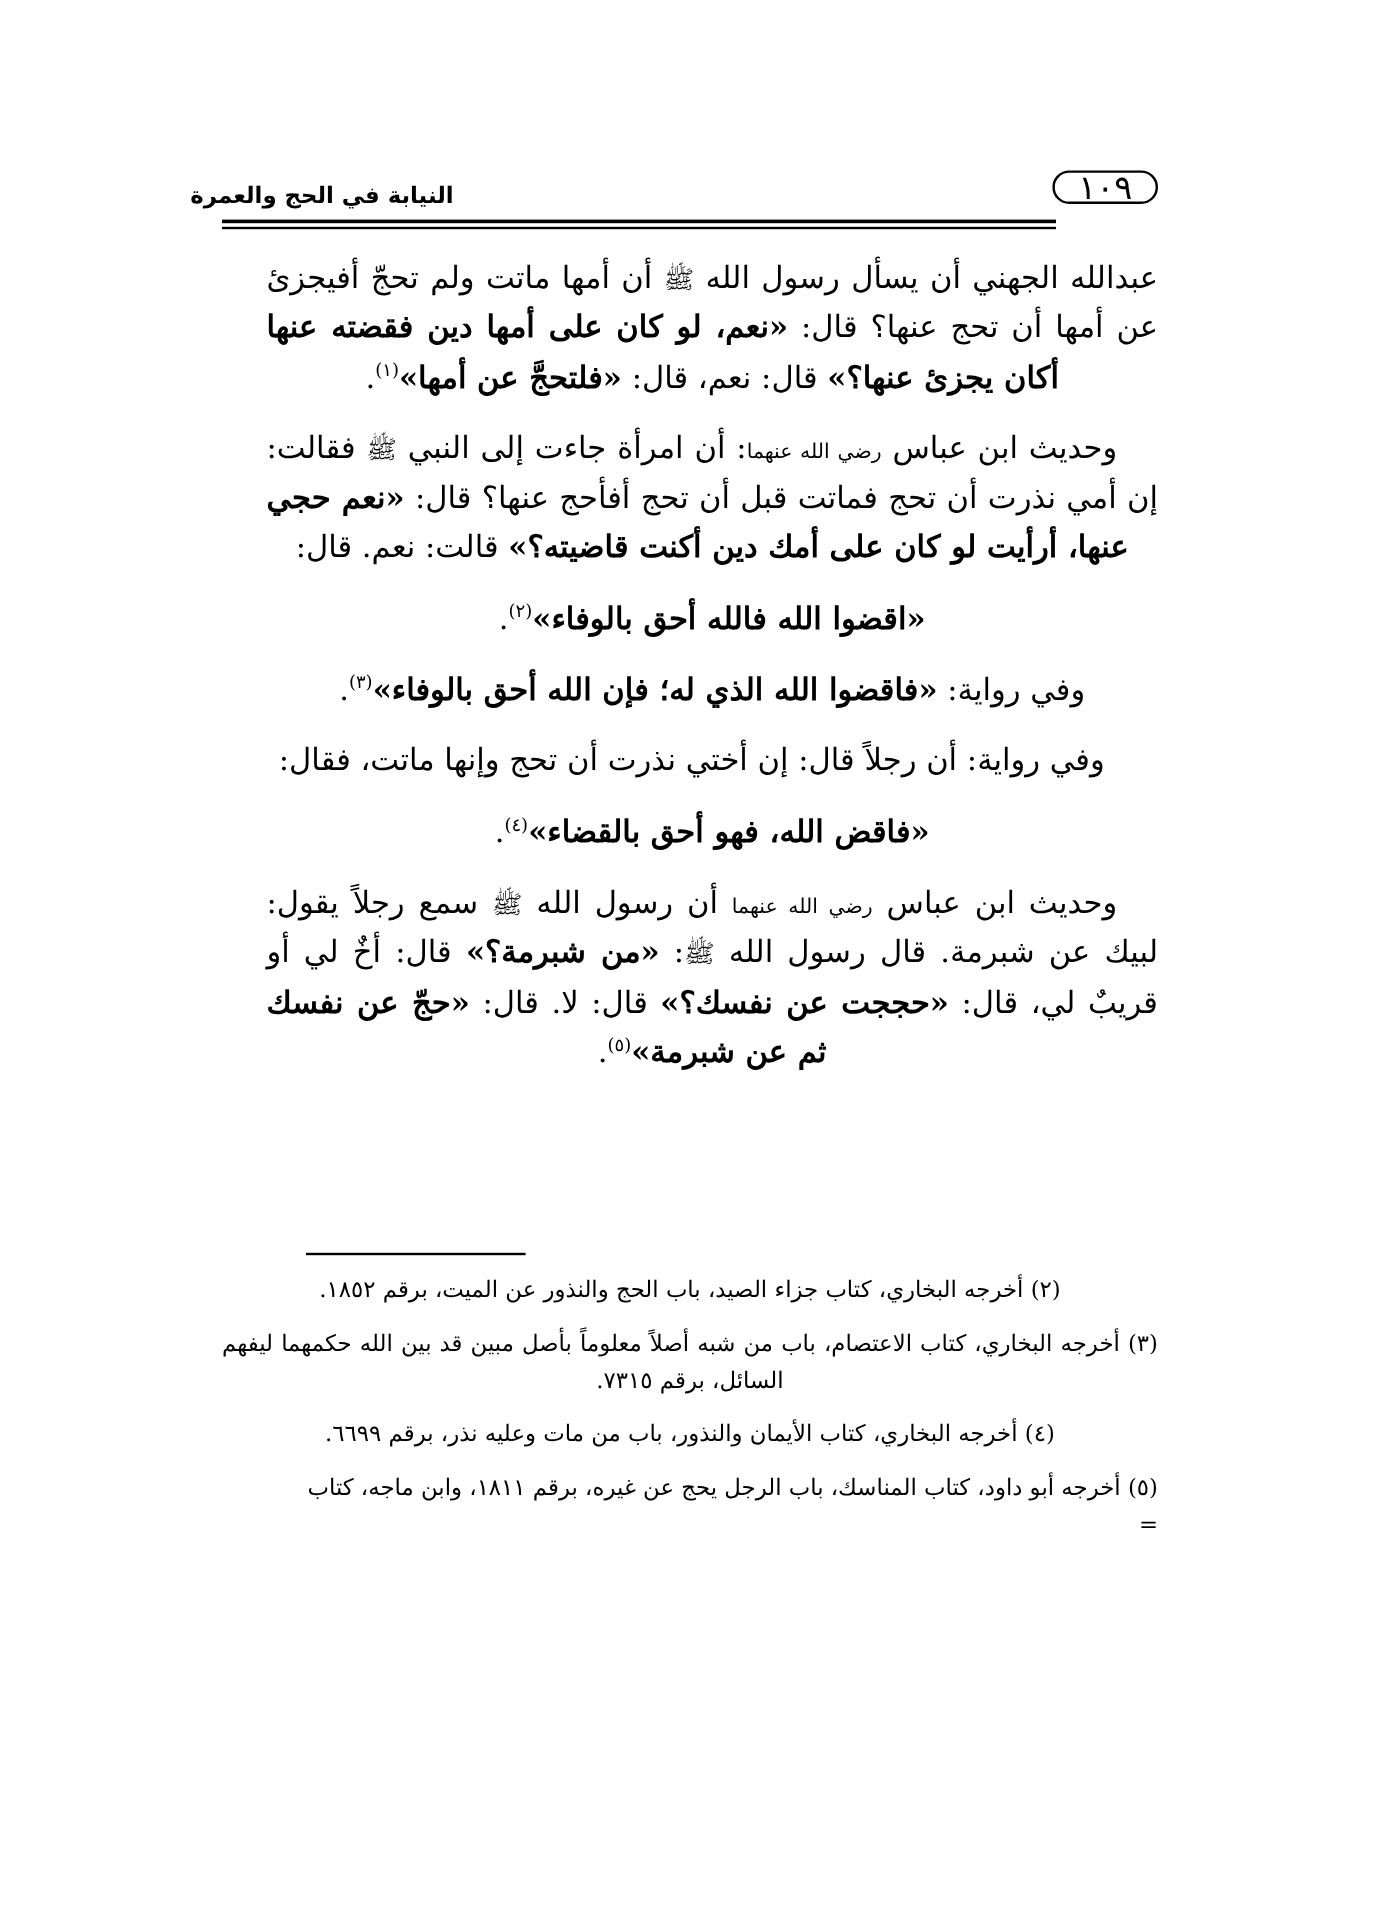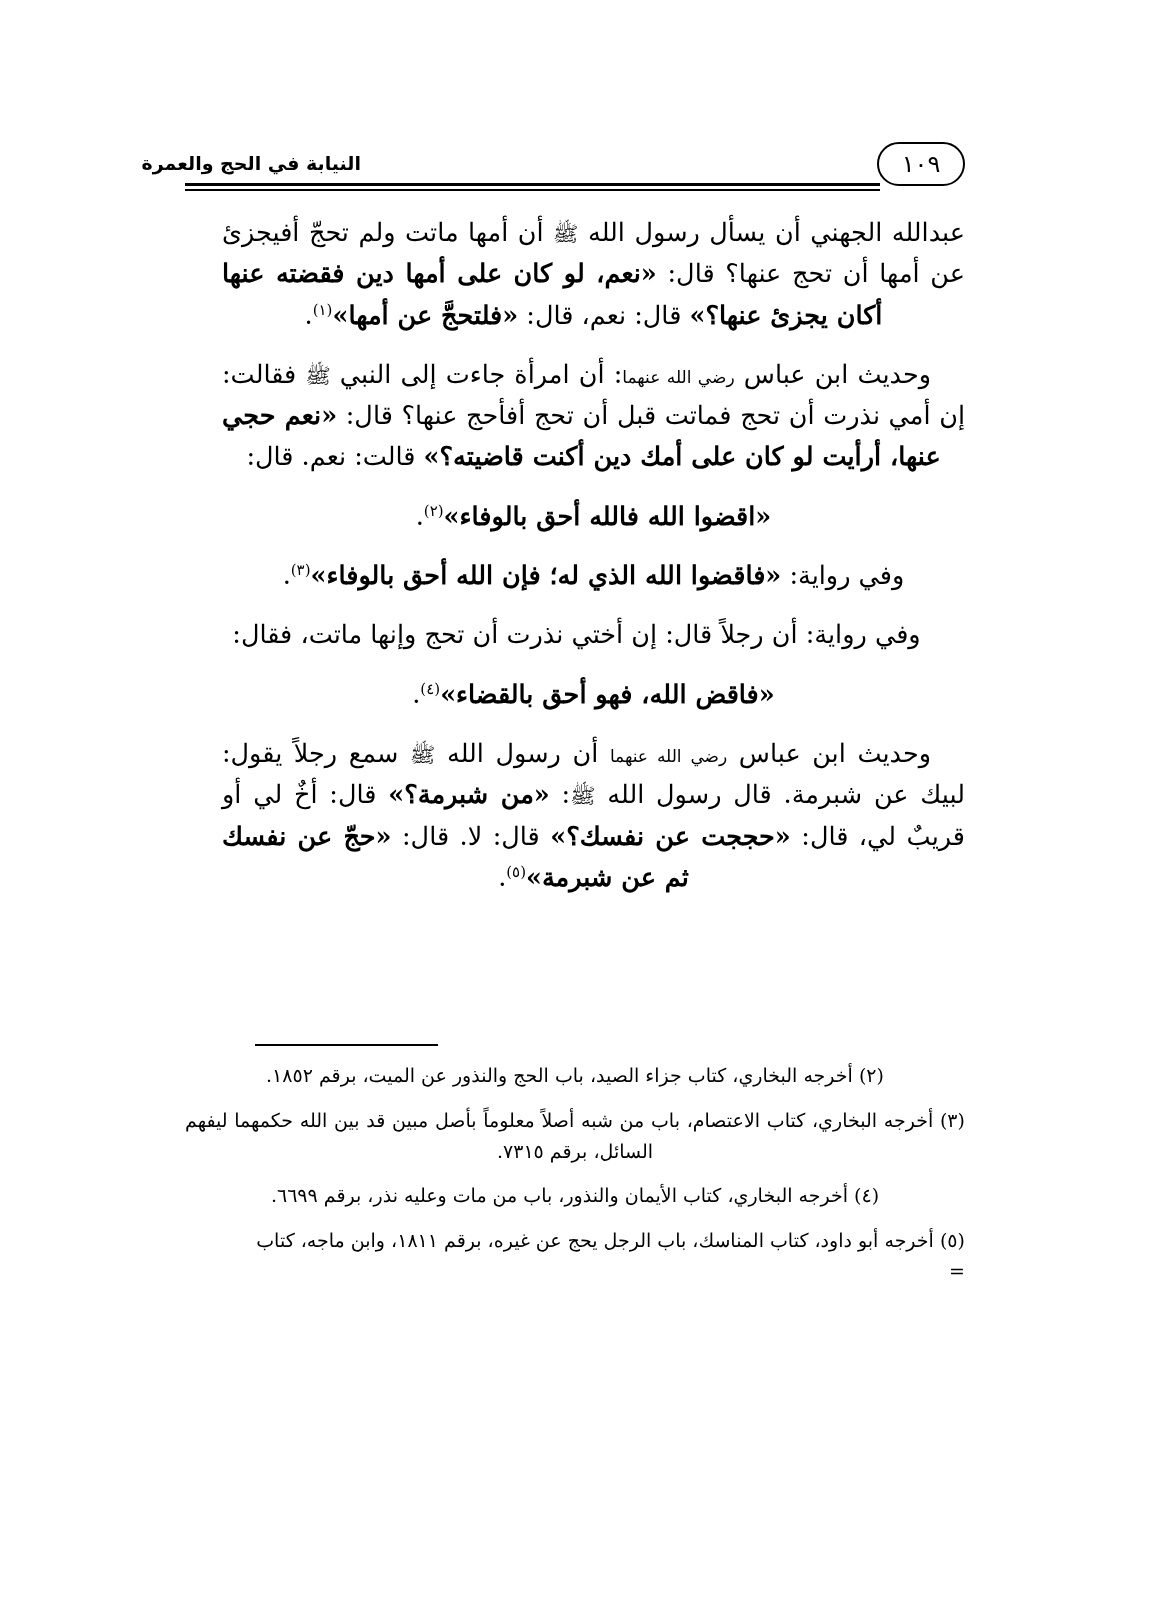--- a/index.html
+++ b/index.html
@@ -25,21 +25,21 @@
   .header {
     position: absolute;
     top: 152px;
     right: 185px;
     left: 185px;
     height: 52px;
   }
   .header-title {
     position: absolute;
     top: 0;
-    right: 604px;
+    right: 587px;
     font-family: "DejaVu Sans", "Liberation Sans", sans-serif;
     font-size: 19px;
     font-weight: bold;
     line-height: 1.2;
     white-space: nowrap;
   }
   .rule-wrap {
     position: absolute;
     top: 31px;
     right: 0;
@@ -60,29 +60,29 @@
     right: 85px;
     left: 0;
     height: 2px;
     background: #000;
   }
   .page-num {
     position: absolute;
     top: 10px;
     right: 0px;
     width: 88px;
-    height: 44px;
+    height: 28px;
     border: 2.5px solid #000;
     border-radius: 22px / 22px;
     box-sizing: border-box;
     display: flex;
     align-items: center;
     justify-content: center;
     font-family: "DejaVu Sans", "Liberation Sans", sans-serif;
-    font-size: 24px;
+    font-size: 28px;
     letter-spacing: 2px;
     background: #fff;
     top: -10px;
   }
 
   
   .body {
     position: absolute;
     top: 212px;
     right: 185px;

